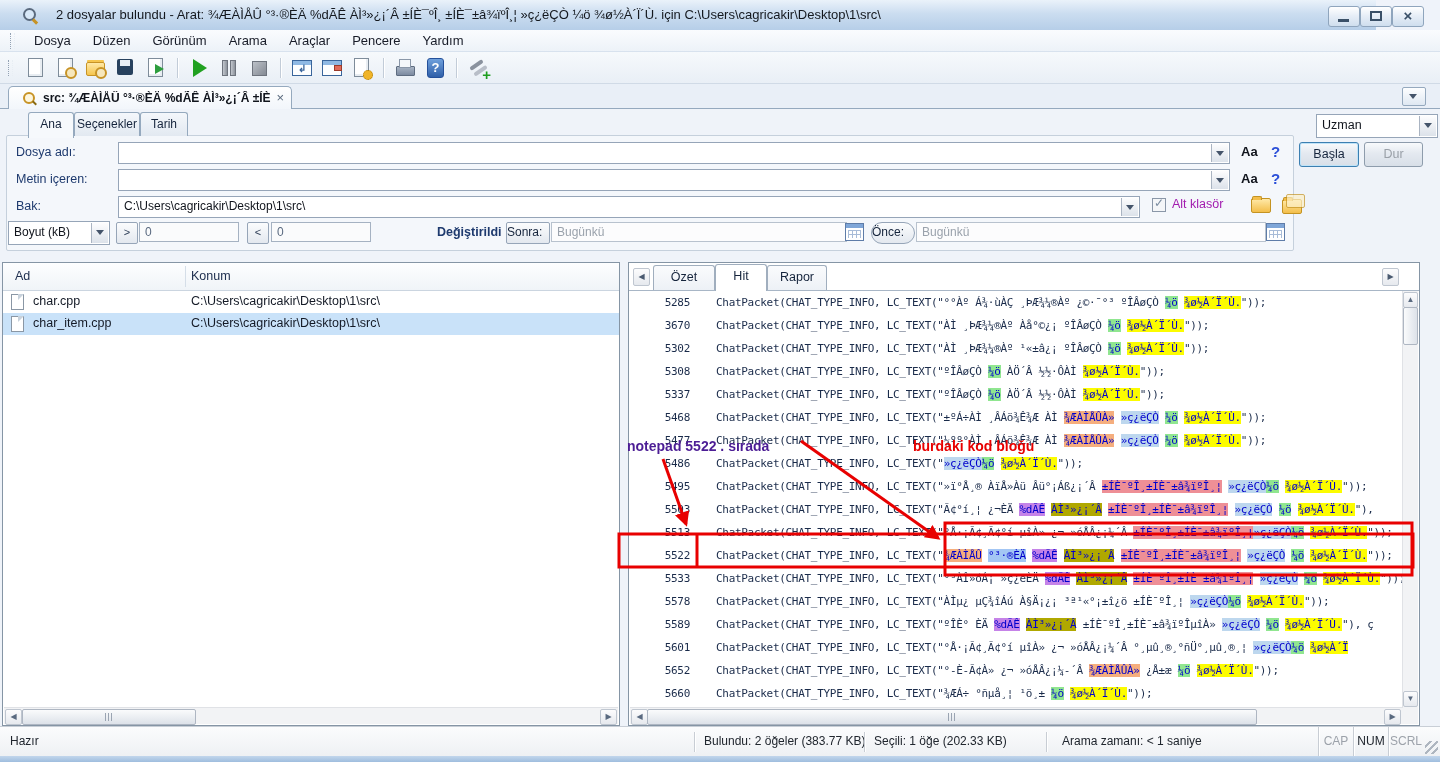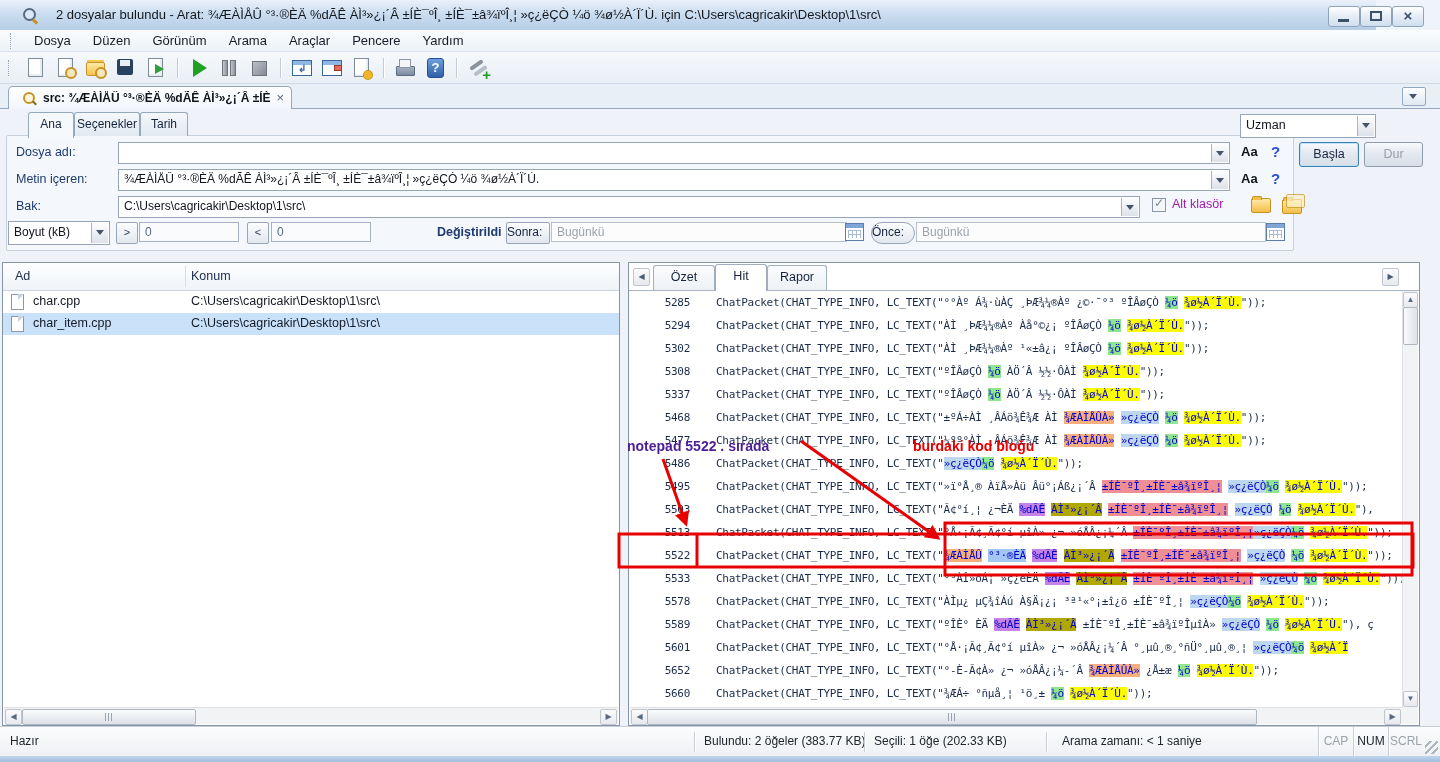--- a/index.html
+++ b/index.html
@@ -241,21 +241,20 @@
     <span class="flabel" style="left:16px;top:36px;">Dosya adı:</span>
     <div class="combo" style="left:118px;top:33px;width:1110px;">
       <span class="val"></span>
       <span class="dd"></span>
     </div>
     <span class="aa" style="left:1241px;top:35px;">Aa</span>
     <span class="qm" style="left:1271px;top:34px;">?</span>
 
     <span class="flabel" style="left:16px;top:63px;">Metin içeren:</span>
     <div class="combo" style="left:118px;top:60px;width:1110px;">
-      <span class="val">¾ÆÀÌÅÛ °³·®ÈÄ %dÃÊ ÀÌ³»¿¡´Â ±ÍÈ¯ºÎ¸ ±ÍÈ¯±â¾ïºÎ¸¦ »ç¿ëÇÒ ¼ö ¾ø½À´Ï´Ù.</span>
       <span class="dd"></span>
     </div>
     <span class="aa" style="left:1241px;top:62px;">Aa</span>
     <span class="qm" style="left:1271px;top:61px;">?</span>
 
     <span class="flabel" style="left:16px;top:90px;">Bak:</span>
     <div class="combo" style="left:118px;top:87px;width:1020px;">
       <span class="val">C:\Users\cagricakir\Desktop\1\src\</span>
       <span class="dd"></span>
     </div>
@@ -273,21 +272,21 @@
     <span class="minibtn" style="left:247px;top:113px;">&lt;</span>
     <span class="numfield" style="left:271px;top:113px;width:88px;">0</span>
     <span class="flabel" style="left:437px;top:116px;font-weight:bold;">Değiştirildi</span>
     <span class="smallbtn" style="left:506px;top:113px;width:42px;">Sonra:</span>
     <span class="grayfield" style="left:551px;top:113px;width:284px;">Bugünkü</span>
     <span class="cal" style="left:845px;top:114px;"></span>
     <span class="smallbtn" style="left:871px;top:113px;width:42px;border-radius:11px;">Önce:</span>
     <span class="grayfield" style="left:916px;top:113px;width:338px;">Bugünkü</span>
     <span class="cal" style="left:1266px;top:114px;"></span>
 
-    <div class="combo" style="left:1240px;top:5px;width:120px;height:22px;padding-left:14px;">
+    <div class="combo" style="left:1316px;top:5px;width:120px;height:22px;">
       <span class="val" style="top:3px;font-size:12.5px;">Uzman</span>
       <span class="dd"></span>
     </div>
     <div class="btn" id="basla">Başla</div>
     <div class="btn" id="dur">Dur</div>
   </div>
 
   <div class="results">
 
     <div class="panel" id="leftpanel">
@@ -318,21 +317,21 @@
     <div class="panel" id="rightpanel">
       <div class="htabs">
         <span class="tnav" style="left:4px;">◀</span>
         <span class="htab" style="left:24px;width:60px;">Özet</span>
         <span class="htab active" style="left:86px;width:50px;">Hit</span>
         <span class="htab" style="left:138px;width:58px;">Rapor</span>
         <span class="tnav" style="right:20px;">▶</span>
       </div>
       <div class="hits">
           <div class="hitrow"><span class="hitnum">5285</span><span>ChatPacket(CHAT_TYPE_INFO, LC_TEXT("°°Àº Á¾·ùÀÇ ¸ÞÆ¾¼®Àº ¿©·¯°³ ºÎÂøÇÒ </span><span class="hl" style="background: rgb(144, 230, 144);">¼ö</span><span> </span><span class="hl" style="background: rgb(252, 252, 0);">¾ø½À´Ï´Ù.</span><span>"));</span></div>
-          <div class="hitrow"><span class="hitnum">5294</span><span>ChatPacket(CHAT_TYPE_INFO, LC_TEXT("ÀÌ ¸ÞÆ¾¼®Àº Àå°©¿¡ ºÎÂøÇÒ </span><span class="hl" style="background: rgb(144, 230, 144);">¼ö</span><span> </span><span class="hl" style="background: rgb(252, 252, 0);">¾ø½À´Ï´Ù.</span><span>"));</span></div>
+          <div class="hitrow"><span class="hitnum">3670</span><span>ChatPacket(CHAT_TYPE_INFO, LC_TEXT("ÀÌ ¸ÞÆ¾¼®Àº Àå°©¿¡ ºÎÂøÇÒ </span><span class="hl" style="background: rgb(144, 230, 144);">¼ö</span><span> </span><span class="hl" style="background: rgb(252, 252, 0);">¾ø½À´Ï´Ù.</span><span>"));</span></div>
           <div class="hitrow"><span class="hitnum">5302</span><span>ChatPacket(CHAT_TYPE_INFO, LC_TEXT("ÀÌ ¸ÞÆ¾¼®Àº ¹«±â¿¡ ºÎÂøÇÒ </span><span class="hl" style="background: rgb(144, 230, 144);">¼ö</span><span> </span><span class="hl" style="background: rgb(252, 252, 0);">¾ø½À´Ï´Ù.</span><span>"));</span></div>
           <div class="hitrow"><span class="hitnum">5308</span><span>ChatPacket(CHAT_TYPE_INFO, LC_TEXT("ºÎÂøÇÒ </span><span class="hl" style="background: rgb(144, 230, 144);">¼ö</span><span> ÀÖ´Â ½½·ÔÀÌ </span><span class="hl" style="background: rgb(252, 252, 0);">¾ø½À´Ï´Ù.</span><span>"));</span></div>
           <div class="hitrow"><span class="hitnum">5337</span><span>ChatPacket(CHAT_TYPE_INFO, LC_TEXT("ºÎÂøÇÒ </span><span class="hl" style="background: rgb(144, 230, 144);">¼ö</span><span> ÀÖ´Â ½½·ÔÀÌ </span><span class="hl" style="background: rgb(252, 252, 0);">¾ø½À´Ï´Ù.</span><span>"));</span></div>
           <div class="hitrow"><span class="hitnum">5468</span><span>ChatPacket(CHAT_TYPE_INFO, LC_TEXT("±ºÁ÷ÀÌ ¸ÂÁö¾Ê¾Æ ÀÌ </span><span class="hl" style="background: rgb(245, 174, 126);">¾ÆÀÌÅÛÀ»</span><span> </span><span class="hl" style="background: rgb(189, 215, 238);">»ç¿ëÇÒ</span><span> </span><span class="hl" style="background: rgb(144, 230, 144);">¼ö</span><span> </span><span class="hl" style="background: rgb(252, 252, 0);">¾ø½À´Ï´Ù.</span><span>"));</span></div>
           <div class="hitrow"><span class="hitnum">5477</span><span>ChatPacket(CHAT_TYPE_INFO, LC_TEXT("¼ºº°ÀÌ ¸ÂÁö¾Ê¾Æ ÀÌ </span><span class="hl" style="background: rgb(245, 174, 126);">¾ÆÀÌÅÛÀ»</span><span> </span><span class="hl" style="background: rgb(189, 215, 238);">»ç¿ëÇÒ</span><span> </span><span class="hl" style="background: rgb(144, 230, 144);">¼ö</span><span> </span><span class="hl" style="background: rgb(252, 252, 0);">¾ø½À´Ï´Ù.</span><span>"));</span></div>
           <div class="hitrow"><span class="hitnum">5486</span><span>ChatPacket(CHAT_TYPE_INFO, LC_TEXT("</span><span class="hl" style="background: rgb(189, 215, 238);">»ç¿ëÇÒ</span><span class="hl" style="background: rgb(144, 230, 144);">¼ö</span><span> </span><span class="hl" style="background: rgb(252, 252, 0);">¾ø½À´Ï´Ù.</span><span>"));</span></div>
           <div class="hitrow"><span class="hitnum">5495</span><span>ChatPacket(CHAT_TYPE_INFO, LC_TEXT("»ï°Å¸® ÀïÅ»Àü Âü°¡Áß¿¡´Â </span><span class="hl" style="background: rgb(238, 143, 150);">±ÍÈ¯ºÎ¸±ÍÈ¯±â¾ïºÎ¸¦</span><span> </span><span class="hl" style="background: rgb(189, 215, 238);">»ç¿ëÇÒ</span><span class="hl" style="background: rgb(144, 230, 144);">¼ö</span><span> </span><span class="hl" style="background: rgb(252, 252, 0);">¾ø½À´Ï´Ù.</span><span>"));</span></div>
           <div class="hitrow"><span class="hitnum">5503</span><span>ChatPacket(CHAT_TYPE_INFO, LC_TEXT("Ã¢°í¸¦ ¿¬ÈÄ </span><span class="hl" style="background: rgb(197, 131, 232);">%dÃÊ</span><span> </span><span class="hl" style="background: rgb(176, 168, 0);">ÀÌ³»¿¡´Â</span><span> </span><span class="hl" style="background: rgb(238, 143, 150);">±ÍÈ¯ºÎ¸±ÍÈ¯±â¾ïºÎ¸¦</span><span> </span><span class="hl" style="background: rgb(189, 215, 238);">»ç¿ëÇÒ</span><span> </span><span class="hl" style="background: rgb(144, 230, 144);">¼ö</span><span> </span><span class="hl" style="background: rgb(252, 252, 0);">¾ø½À´Ï´Ù.</span><span>"),</span></div>
           <div class="hitrow"><span class="hitnum">5513</span><span>ChatPacket(CHAT_TYPE_INFO, LC_TEXT("°Å·¡Ã¢¸Ã¢°í µîÀ» ¿¬ »óÅÂ¿¡¼´Â </span><span class="hl" style="background: rgb(238, 143, 150);">±ÍÈ¯ºÎ¸±ÍÈ¯±â¾ïºÎ¸¦</span><span class="hl" style="background: rgb(189, 215, 238);">»ç¿ëÇÒ</span><span class="hl" style="background: rgb(144, 230, 144);">¼ö</span><span> </span><span class="hl" style="background: rgb(252, 252, 0);">¾ø½À´Ï´Ù.</span><span>"));</span></div>
           <div class="hitrow"><span class="hitnum">5522</span><span>ChatPacket(CHAT_TYPE_INFO, LC_TEXT("</span><span class="hl" style="background: rgb(245, 174, 126);">¾ÆÀÌÅÛ</span><span> </span><span class="hl" style="background: rgb(163, 198, 244);">°³·®ÈÄ</span><span> </span><span class="hl" style="background: rgb(197, 131, 232);">%dÃÊ</span><span> </span><span class="hl" style="background: rgb(176, 168, 0);">ÀÌ³»¿¡´Â</span><span> </span><span class="hl" style="background: rgb(238, 143, 150);">±ÍÈ¯ºÎ¸±ÍÈ¯±â¾ïºÎ¸¦</span><span> </span><span class="hl" style="background: rgb(189, 215, 238);">»ç¿ëÇÒ</span><span> </span><span class="hl" style="background: rgb(144, 230, 144);">¼ö</span><span> </span><span class="hl" style="background: rgb(252, 252, 0);">¾ø½À´Ï´Ù.</span><span>"));</span></div>

